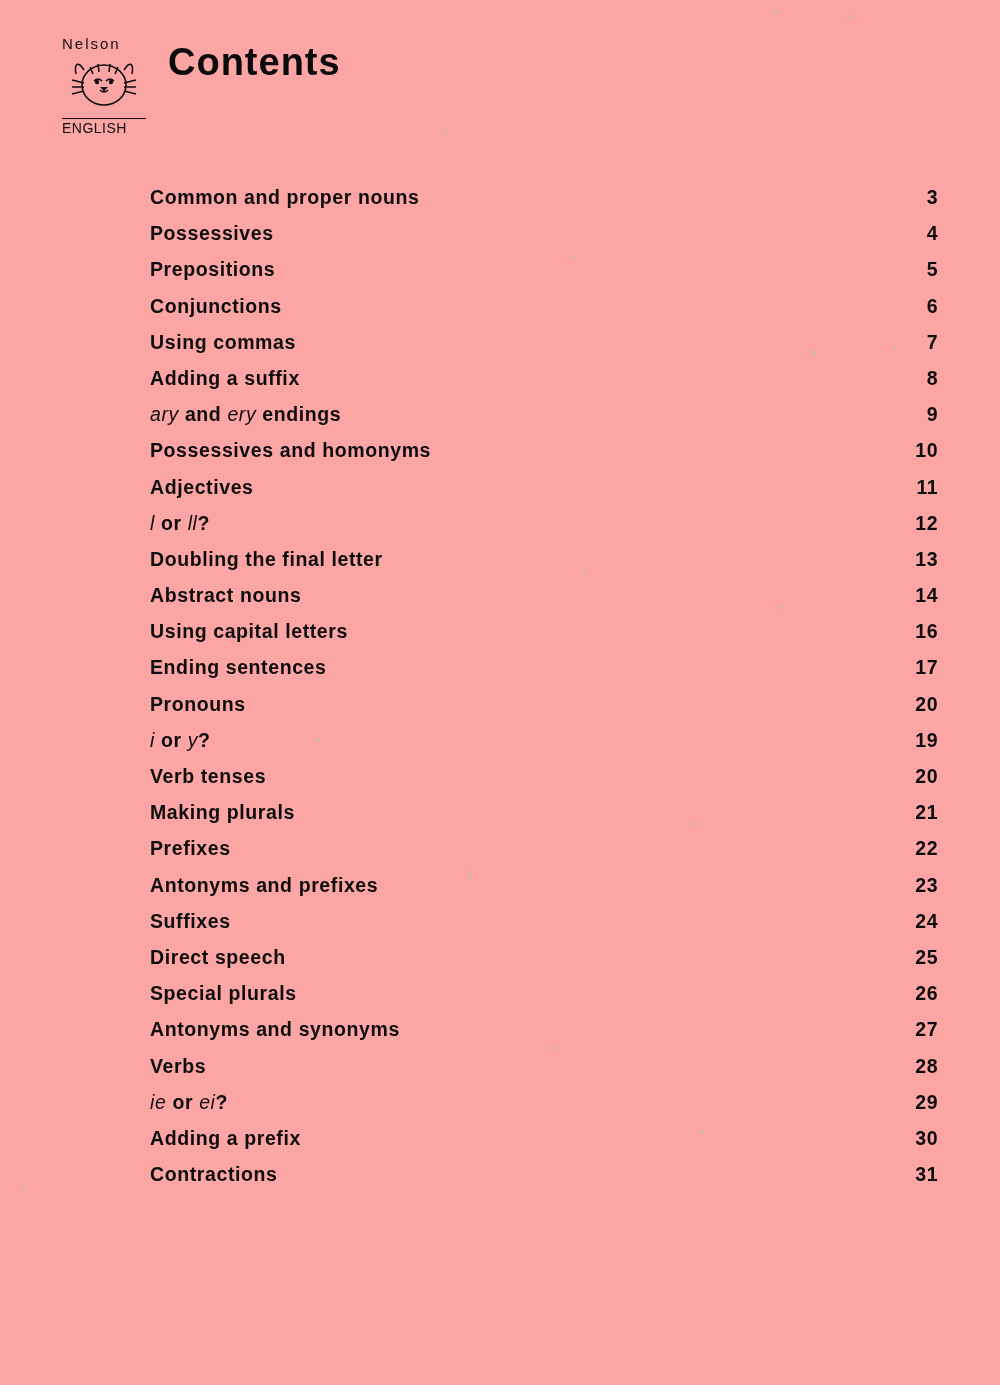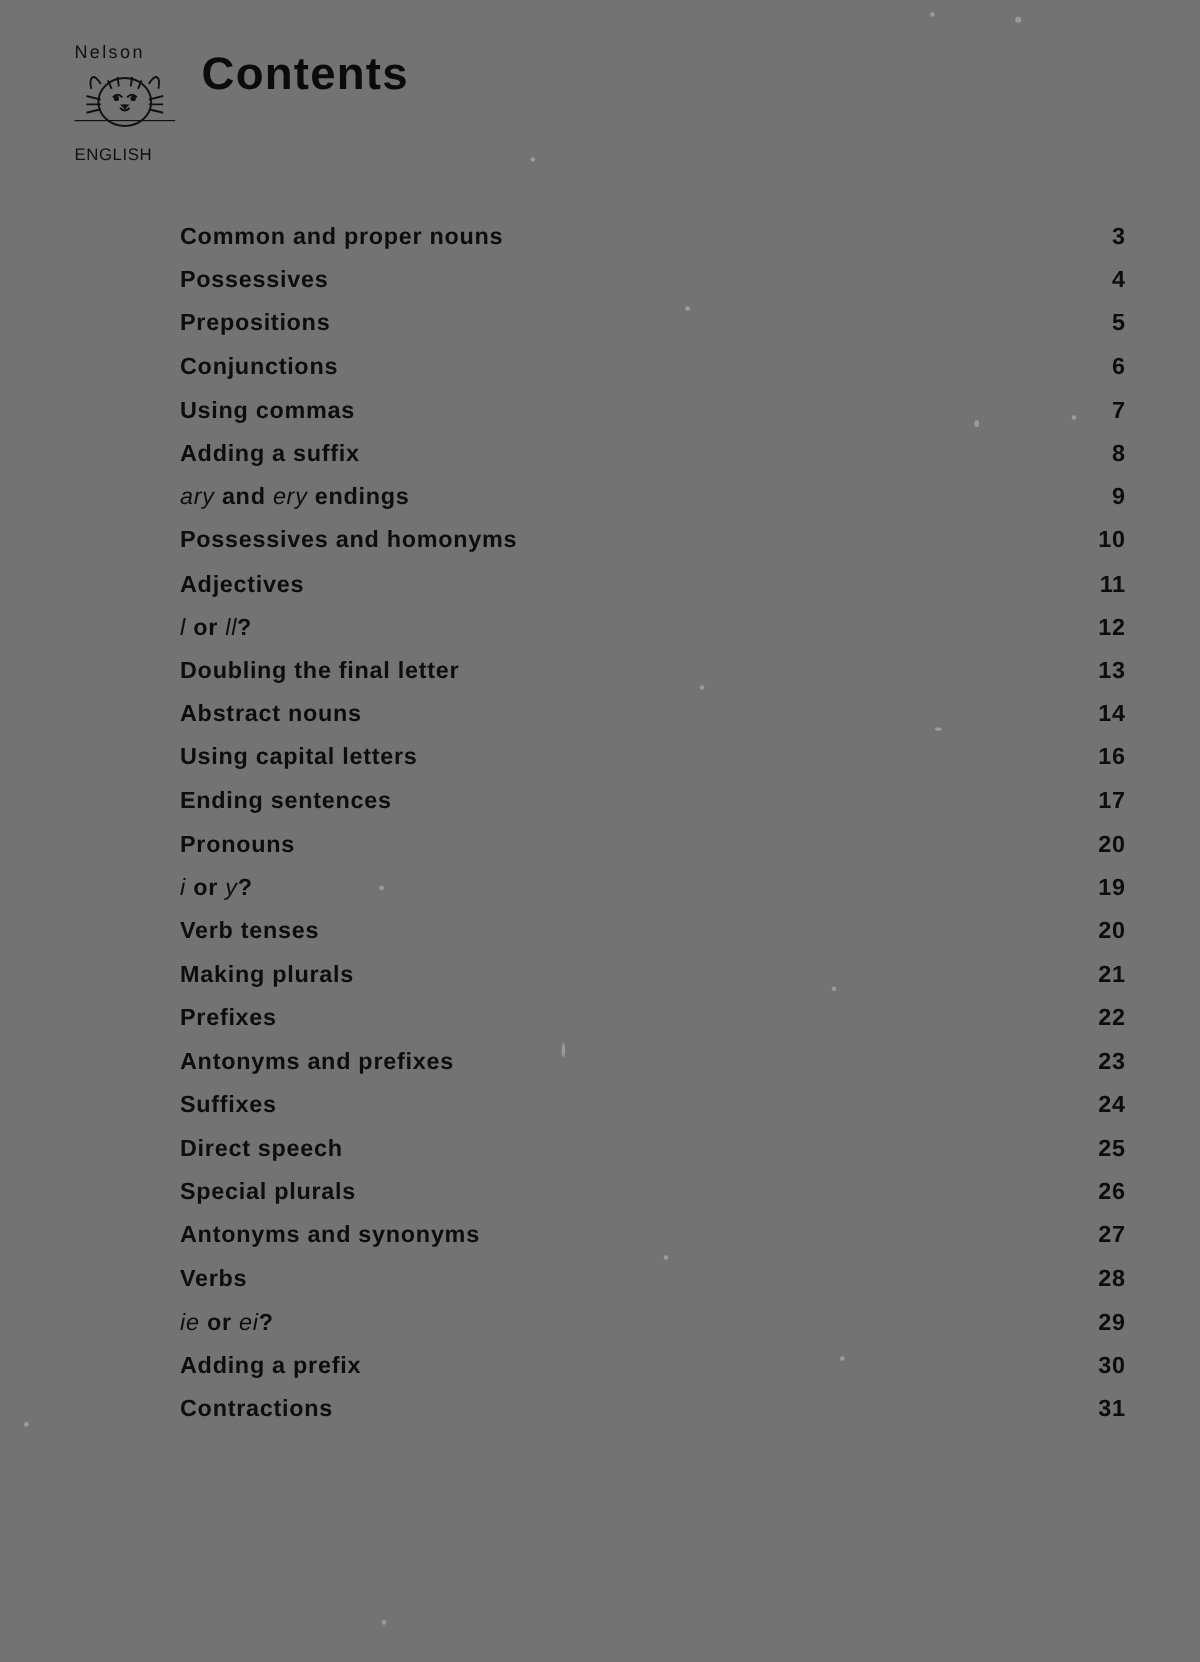--- a/index.html
+++ b/index.html
@@ -12,21 +12,21 @@
     height: 1385px;
     position: relative;
     font-family: "Liberation Sans", sans-serif;
     color: #000000;
     overflow: hidden;
   }
 
   .page {
     position: absolute;
     inset: 0;
-    background: #737373;
+    background: #fca5a5;
   }
 
   
   .speck {
     position: absolute;
     background: #b9b9b4;
     border-radius: 50%;
     opacity: .55;
   }
 
@@ -46,21 +46,21 @@
     line-height: 1;
   }
   .masthead .brand-bottom {
     position: absolute;
     bottom: 0;
     left: 0;
     font-size: 14px;
     letter-spacing: .5px;
     color: #111;
     border-top: 1.5px solid #111;
-    padding-top: 19px;
+    padding-top: 1px;
     width: 84px;
     text-align: left;
   }
   .masthead .tiger {
     position: absolute;
     top: 18px;
     left: 2px;
     width: 80px;
     height: 58px;
   }

